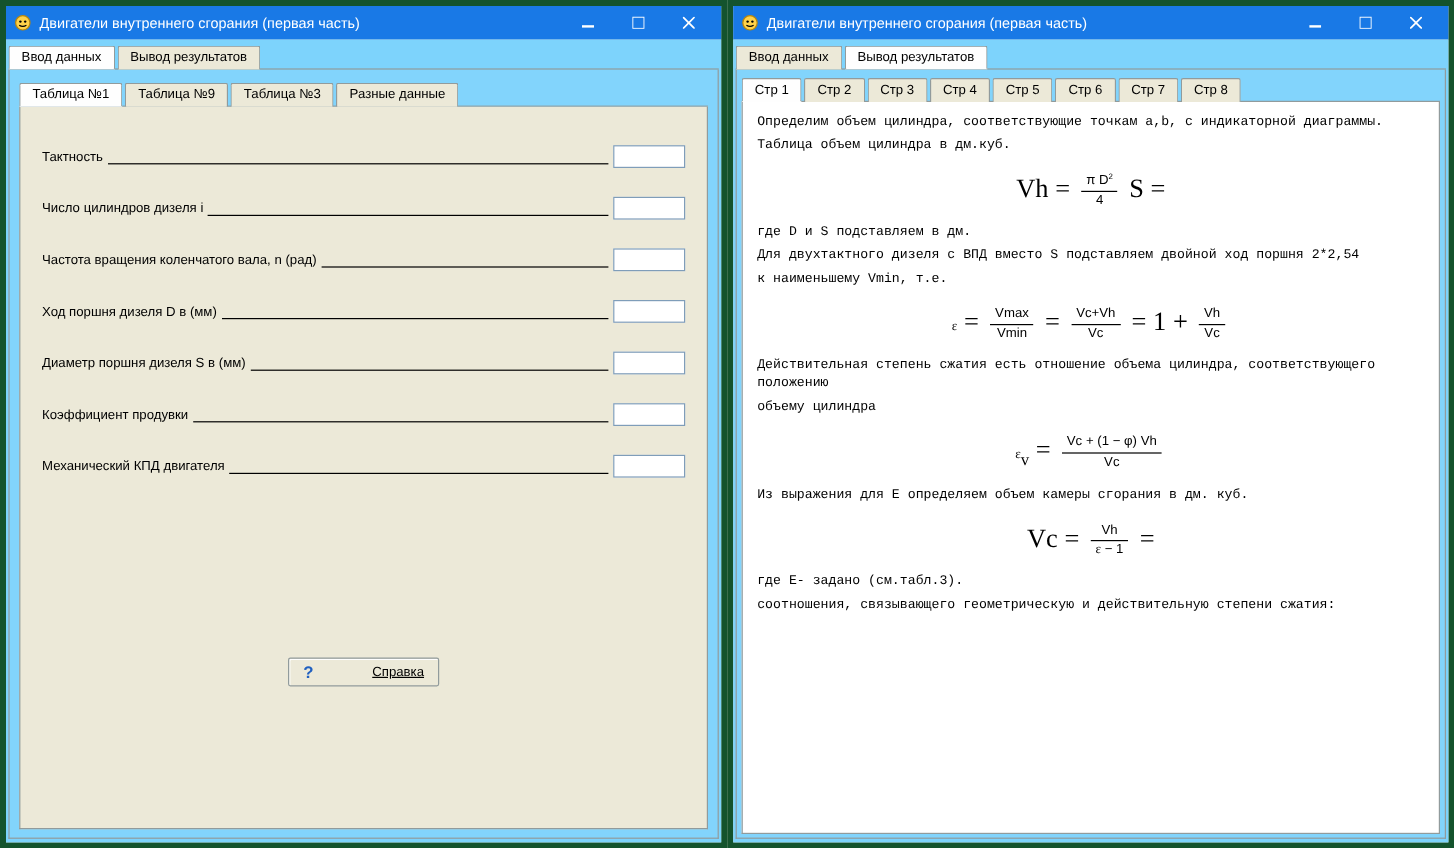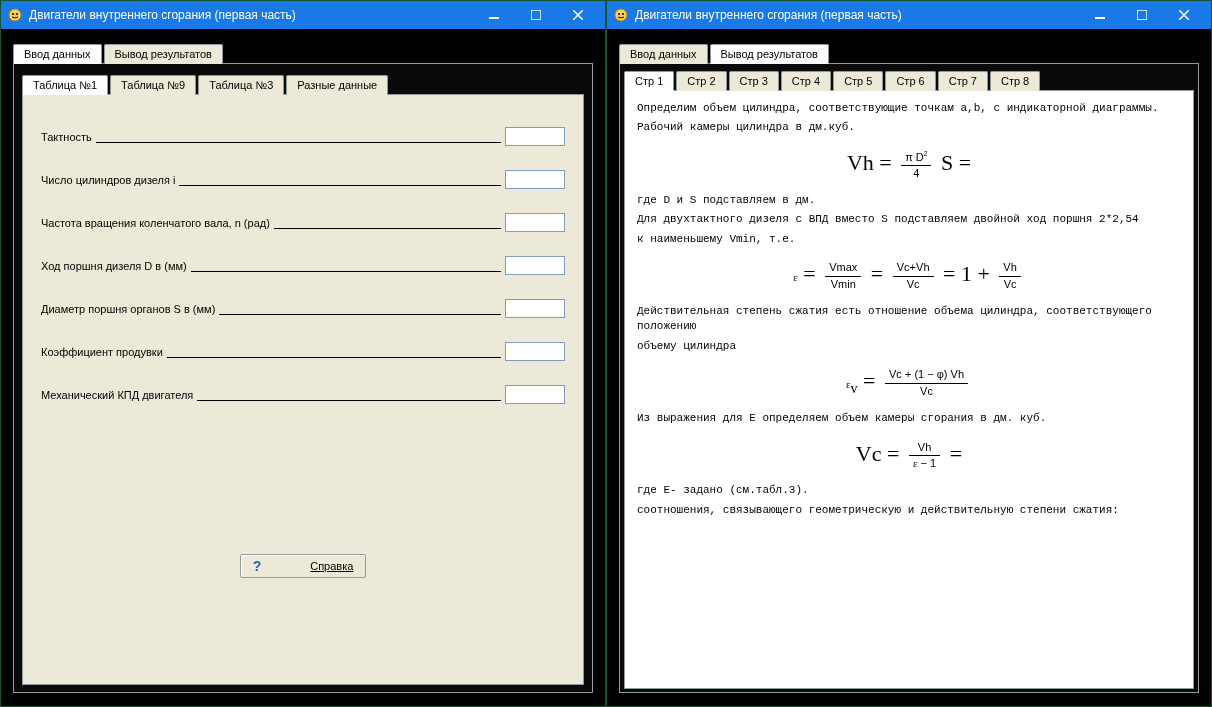--- a/index.html
+++ b/index.html
@@ -1,22 +1,22 @@
 <!DOCTYPE html>
 <html><head>
 <meta charset="utf-8">
 <style>
   * { box-sizing: border-box; font-family: Tahoma, Arial, sans-serif; font-size: 11px; }
   body { margin: 0; background: #d4d0c8; display: flex; width: 1212px; height: 707px; }
-  .window { width: 606px; height: 707px; background: #ece9d8; border: 1px solid #14532d; display: flex; flex-direction: column; }
+  .window { width: 606px; height: 707px; background: #ece9d8; border: 5px solid #14532d; display: flex; flex-direction: column; }
   .titlebar { height: 28px; background: #1979e6; color: #fff; display: flex; align-items: center; padding: 0 6px; }
   .titlebar .icon { width: 16px; height: 16px; margin-right: 6px; display:flex; align-items:center; justify-content:center;}
   .titlebar .title { flex: 1; font-size: 12px; }
   .titlebar .winbtn { width: 42px; height: 22px; display:flex; align-items:center; justify-content:center; color:#fff; }
-  .client { flex: 1; background: #000000; padding: 12px; }
+  .client { flex: 1; background: #7dd3fc; padding: 2px; }
   .tabstrip { display: flex; gap: 0; border-bottom: 1px solid #919b9c; margin-top:2px; }
   .tab { padding: 3px 10px; border: 1px solid #919b9c; border-bottom: none; background: #ece9d8; margin-right:2px; border-radius: 2px 2px 0 0; position:relative; top:1px;}
   .tab.active { background: #fefefe; border-bottom: 1px solid #fefefe; }
   .tabpanel { background: #fefefe0a; border: 1px solid #919b9c; border-top:none; padding: 8px; height: calc(100% - 24px); overflow:hidden; }
   .inner-tabpanel { background:#ece9d8; border:1px solid #919b9c; border-top:none; padding:8px; height: calc(100% - 22px); }
   .formrow { display:flex; align-items:center; margin: 10px 10px 0 10px; padding-top:14px; }
   .formrow .lbl { white-space: nowrap; }
   .formrow .underline { flex:1; border-bottom: 1px solid #000; margin: 0 4px; height: 12px; }
   .formrow input { width: 60px; height: 19px; border:1px solid #7f9db9; background:#fff; }
   .helpbtn { display:inline-flex; align-items:center; gap:5px; padding:3px 12px; border:1px solid #919b9c; background:#ece9d8; border-radius:2px; box-shadow: inset 1px 1px #fff; }
@@ -87,21 +87,21 @@
           <span class="lbl">Частота вращения коленчатого вала, n  (рад)</span>
           <span class="underline"></span>
           <input type="text" style="">
         </div>
         <div class="formrow">
           <span class="lbl">Ход поршня дизеля D в (мм)</span>
           <span class="underline"></span>
           <input type="text" style="">
         </div>
         <div class="formrow">
-          <span class="lbl">Диаметр поршня органов S в (мм)</span>
+          <span class="lbl">Диаметр поршня дизеля S в (мм)</span>
           <span class="underline"></span>
           <input type="text" style="">
         </div>
         <div class="formrow">
           <span class="lbl">Коэффициент продувки</span>
           <span class="underline"></span>
           <input type="text" style="">
         </div>
         <div class="formrow">
           <span class="lbl">Механический  КПД двигателя</span>
@@ -158,21 +158,21 @@
         <div class="tab">Стр 2</div>
         <div class="tab">Стр 3</div>
         <div class="tab">Стр 4</div>
         <div class="tab">Стр 5</div>
         <div class="tab">Стр 6</div>
         <div class="tab">Стр 7</div>
         <div class="tab">Стр 8</div>
       </div>
       <div class="output">
         <p>Определим объем цилиндра, соответствующие точкам a,b, с индикаторной диаграммы.</p>
-        <p>Рабочий камеры цилиндра в дм.куб.</p>
+        <p>Таблица объем цилиндра в дм.куб.</p>
         <div class="formula">
           Vh = <span class="frac"><span class="num">π D<sup>2</sup></span><span class="den">4</span></span> S =
         </div>
         <p>где D и S подставляем в дм.</p>
         <p>Для двухтактного дизеля с ВПД  вместо S подставляем двойной ход поршня 2*2,54</p>
         <p>к наименьшему Vmin, т.е.</p>
         <div class="formula">
           <span class="eps">ε</span> = <span class="frac"><span class="num">Vmax</span><span class="den">Vmin</span></span> =
           <span class="frac"><span class="num">Vc+Vh</span><span class="den">Vc</span></span> = 1 +
           <span class="frac"><span class="num">Vh</span><span class="den">Vc</span></span>

